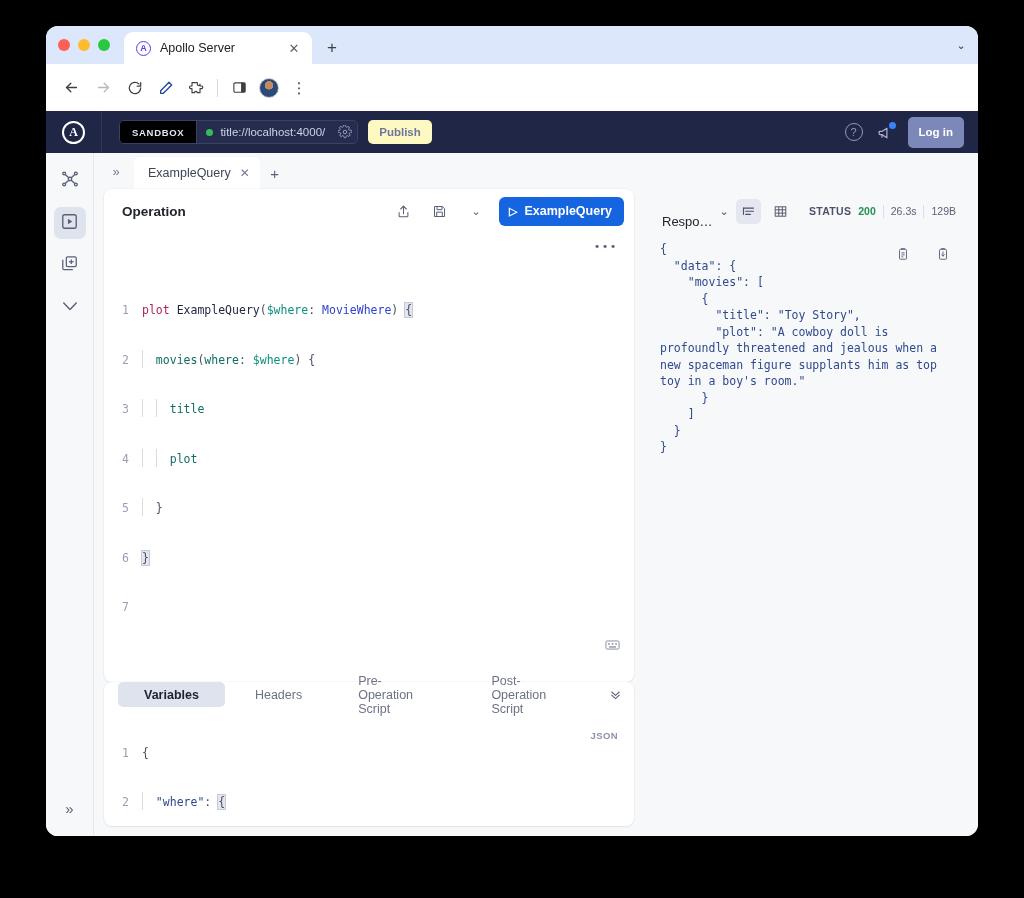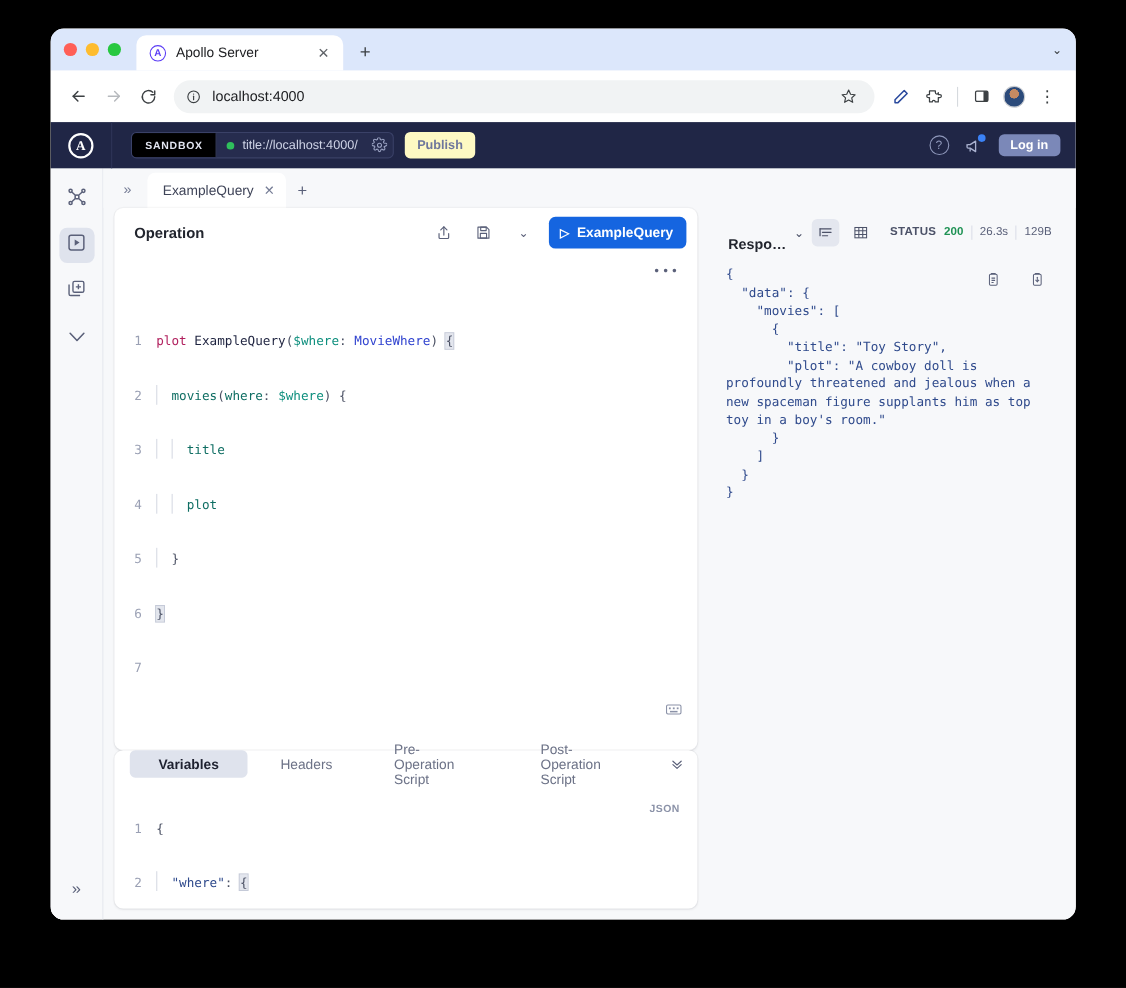--- a/index.html
+++ b/index.html
@@ -186,21 +186,21 @@
     display: flex; align-items: center; justify-content: center;
     cursor: pointer;
   }
   .megaphone { position: relative; color: #aab2d0; cursor: pointer; display:flex; }
   .megaphone .badge {
     position: absolute; right: -2px; top: -2px;
     width: 7px; height: 7px; border-radius: 50%;
     background: #3b82f6;
   }
   .login-btn {
-    height: 20px; padding: 0 11px;
+    height: 31px; padding: 0 11px;
     background: #7b88b8;
     color: #ffffff;
     font-size: 11.5px; font-weight: 700;
     border-radius: 5px;
     display: flex; align-items: center;
     cursor: pointer;
   }
 
   
   .studio {
@@ -370,21 +370,21 @@
   .jpunct { color: #4a5063; }
 
   
   .resp-pane { flex: 0 0 320px; display: flex; flex-direction: column; min-width: 0; }
   .resp-head {
     height: 44px;
     display: flex; align-items: center;
     gap: 7px;
     padding: 0 8px 0 14px;
   }
-  .resp-title { font-size: 13px; font-weight: 700; color: #22252e; margin-top: 20px; }
+  .resp-title { font-size: 13px; font-weight: 400; color: #22252e; margin-top: 20px; }
   .resp-chev { color: #4c5268; font-size: 11px; cursor: pointer; }
   .view-toggle {
     width: 25px; height: 25px;
     display: flex; align-items: center; justify-content: center;
     border-radius: 5px; color: #4c5268; cursor: pointer;
   }
   .view-toggle.active { background: #e4e7ef; }
   .resp-meta {
     margin-left: auto;
     display: flex; align-items: center; gap: 7px;
@@ -437,33 +437,20 @@
       <svg width="17" height="17" viewBox="0 0 24 24" fill="none" stroke="currentColor" stroke-width="1.9" stroke-linecap="round" stroke-linejoin="round">
           <line x1="5" y1="12" x2="19" y2="12"></line>
           <polyline points="13 6 19 12 13 18"></polyline>
         </svg>
     </div>
     <div class="navbtn">
       <svg width="16" height="16" viewBox="0 0 24 24" fill="none" stroke="currentColor" stroke-width="1.9" stroke-linecap="round" stroke-linejoin="round">
           <path d="M20.5 12a8.5 8.5 0 1 1-2.6-6.1"></path>
           <polyline points="20.5 4 20.5 9.2 15.3 9.2"></polyline>
         </svg>
-    </div>
-    <div class="omnibox">
-      <svg width="14" height="14" viewBox="0 0 24 24" fill="none" stroke="#3c4043" stroke-width="1.8">
-          <circle cx="12" cy="12" r="9"></circle>
-          <line x1="12" y1="11" x2="12" y2="16.5" stroke-linecap="round"></line>
-          <circle cx="12" cy="7.8" r="1" fill="#3c4043" stroke="none"></circle>
-        </svg>
-      <span class="urltext" title="Search Google or type a URL">localhost:4000</span>
-      <span class="tbicon">
-        <svg width="15" height="15" viewBox="0 0 24 24" fill="none" stroke="#3c4043" stroke-width="1.7" stroke-linejoin="round">
-            <polygon points="12 3 14.8 9.1 21.4 9.8 16.5 14.3 17.9 20.8 12 17.5 6.1 20.8 7.5 14.3 2.6 9.8 9.2 9.1"></polygon>
-          </svg>
-      </span>
     </div>
     <div class="tbicon">
       <svg width="16" height="16" viewBox="0 0 24 24" fill="none" stroke="#2b4a9e" stroke-width="2.1" stroke-linecap="round" stroke-linejoin="round">
           <path d="M16.5 3.5l4 4L8 20H4v-4z"></path>
         </svg>
     </div>
     <div class="tbicon">
       <svg width="16" height="16" viewBox="0 0 24 24" fill="none" stroke="#3c4043" stroke-width="1.7" stroke-linejoin="round">
           <path d="M10 4h4v2.2a2 2 0 1 0 4 0V9h2.2a2 2 0 1 1 0 4H18v6h-4.2a2 2 0 1 0-4 0H6v-6H4.2a2 2 0 1 1 0-4H6V4z"></path>
         </svg>

